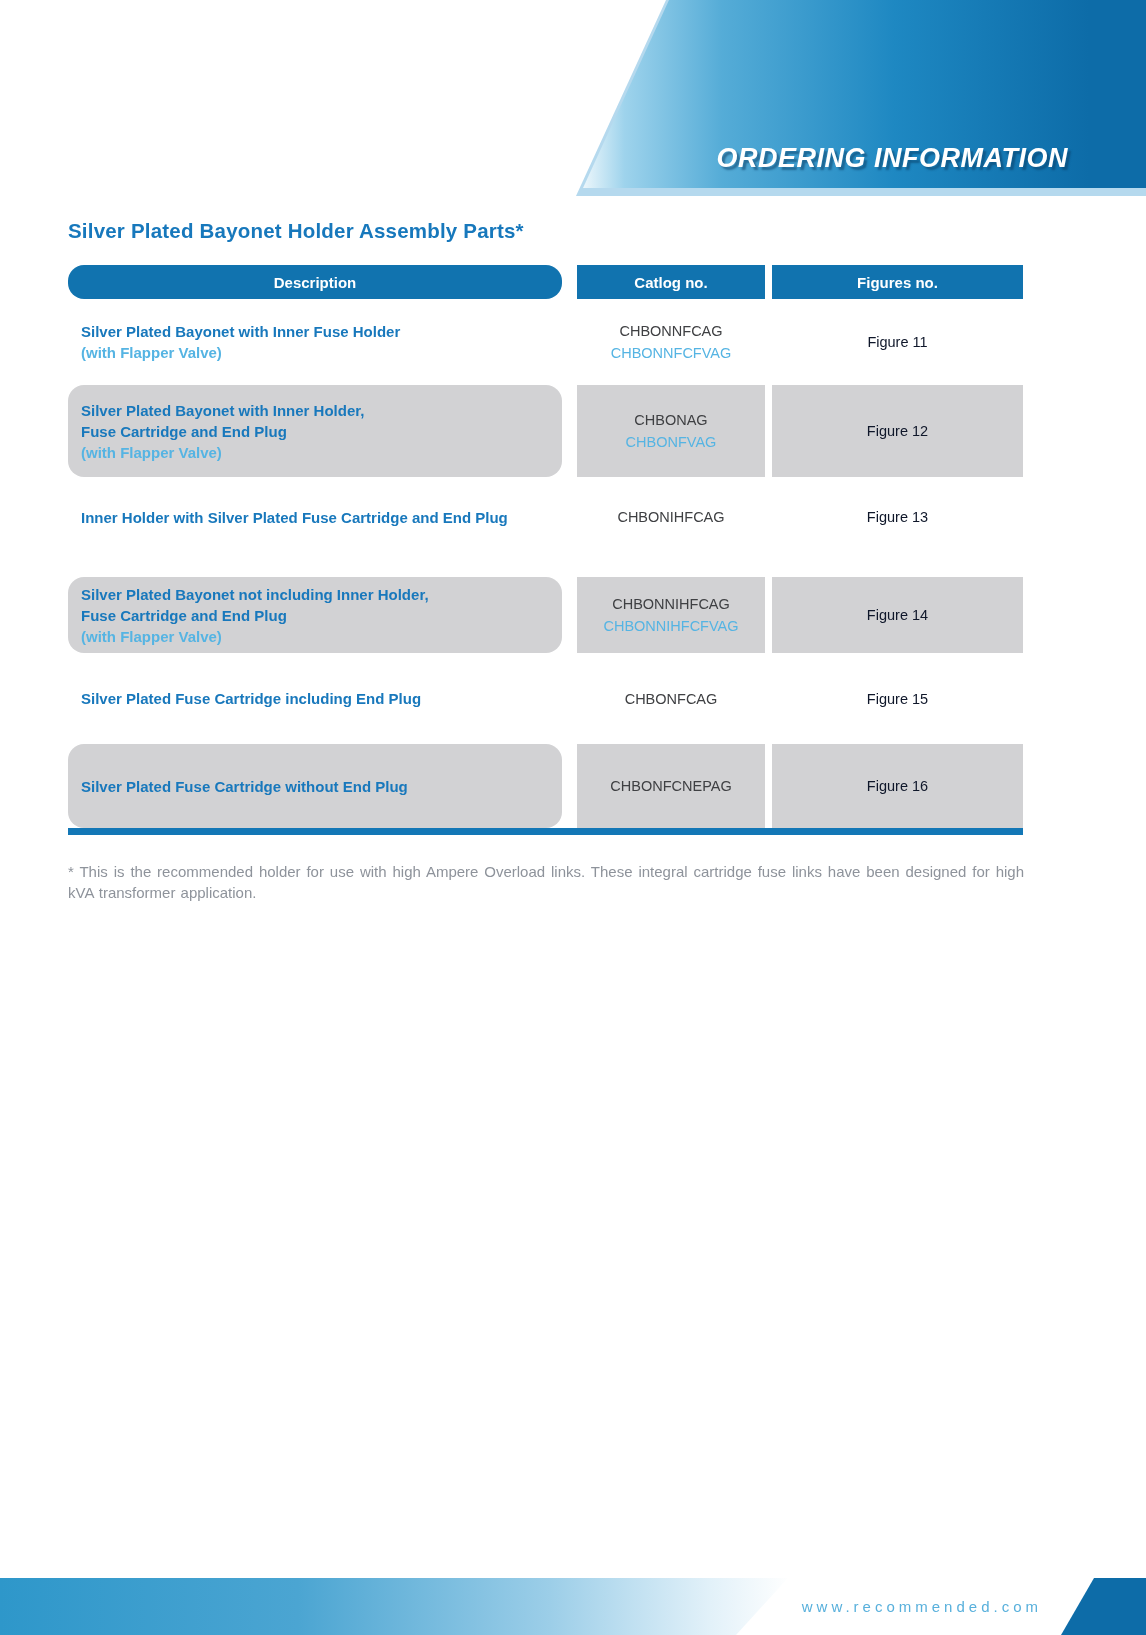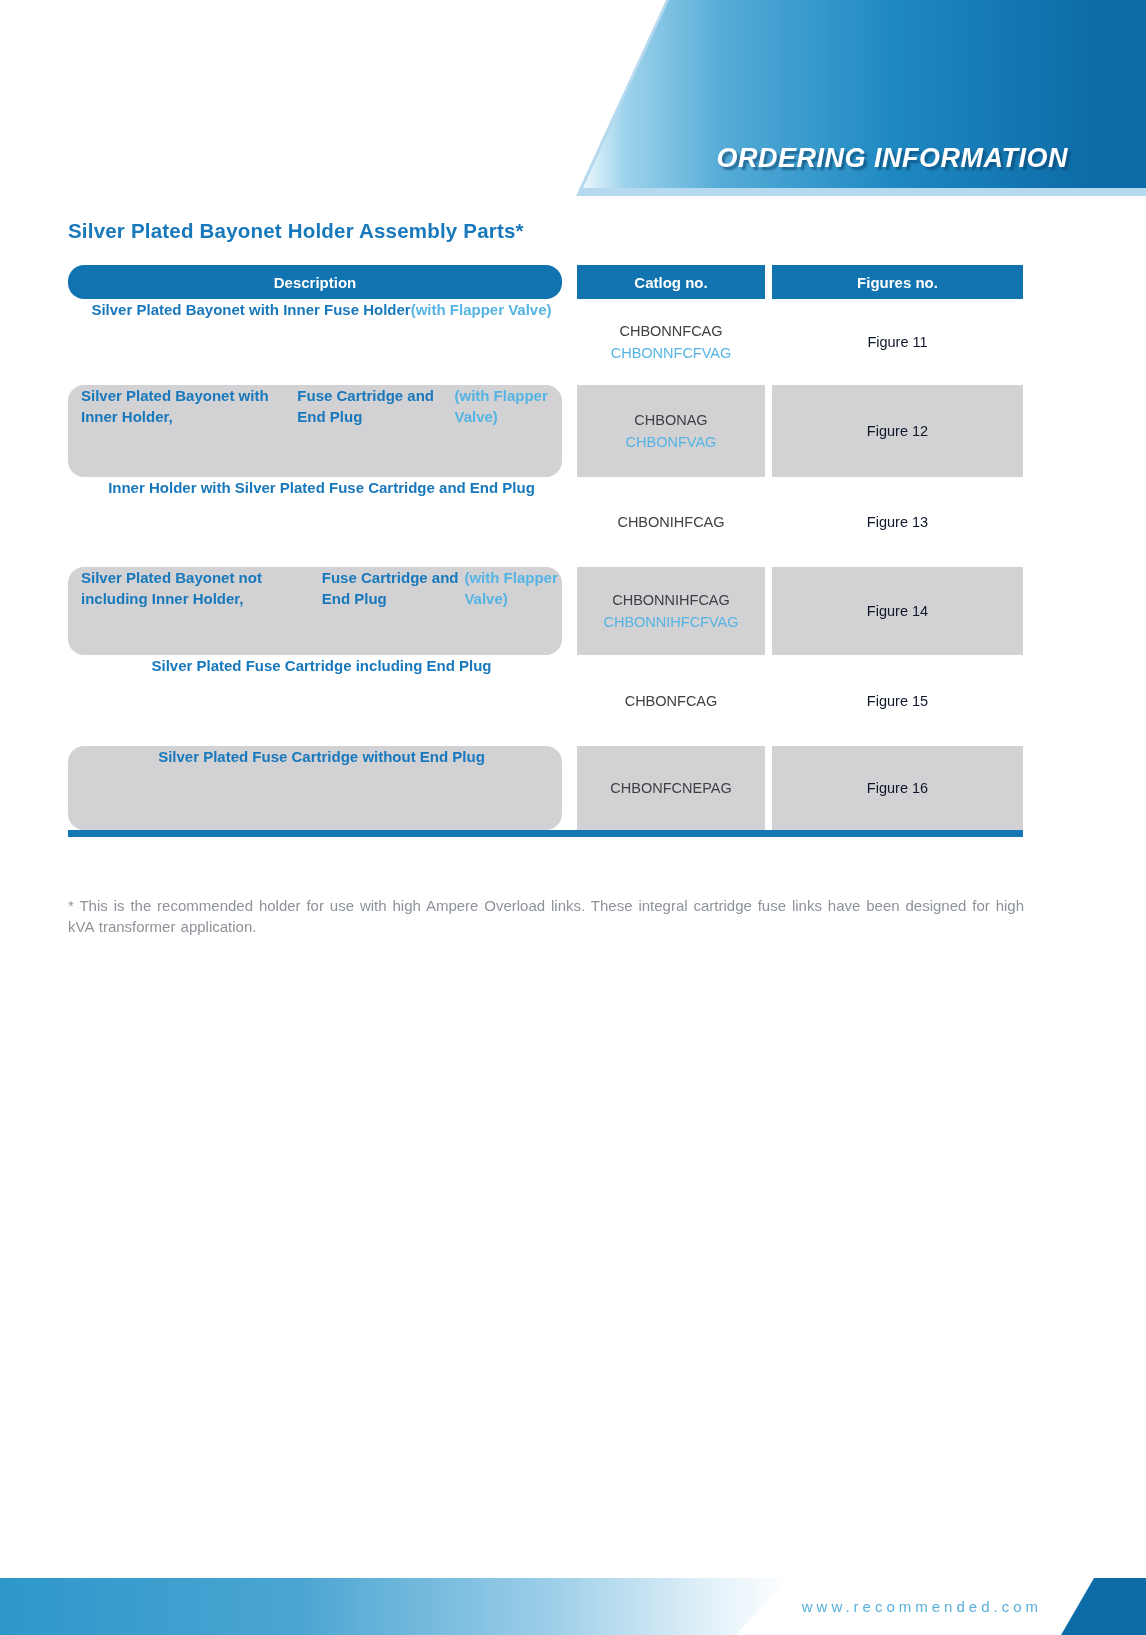--- a/index.html
+++ b/index.html
@@ -46,44 +46,44 @@
   .cell-cat{width:188px;box-sizing:border-box;}
   .cell-fig{width:251px;box-sizing:border-box;}
 
   .thead{height:34px;}
   .thead .cell-desc,.thead .cell-cat,.thead .cell-fig{
     background:#1173af;color:#ffffff;font-weight:bold;font-size:15px;
     display:flex;align-items:center;justify-content:center;
   }
 
   .drow .cell-desc{
-    display:flex;flex-direction:row;justify-content:center;
+    display:flex;flex-direction:column;justify-content:center;
     padding-left:13px;
     font-weight:bold;font-size:15px;line-height:21px;color:#1878bc;
   }
   .drow .cell-cat{
     display:flex;flex-direction:column;justify-content:center;align-items:center;
     font-weight:normal;font-size:14.5px;line-height:22px;color:#3f4043;text-align:center;
   }
   .drow .cell-fig{
     display:flex;align-items:center;justify-content:center;
     font-size:14.5px;color:#0f172a;
   }
   .drow.shaded .cell-desc,.drow.shaded .cell-cat,.drow.shaded .cell-fig{background:#d2d2d4;}
   .desc-note{color:#55b4e3;}
   .cat-alt{color:#55b4e3;}
 
-  .h-r0{height:86px;} .h-r1{height:92px;} .h-r2{height:90px;justify-content:flex-end;}
-  .h-r3{height:88px;} .h-r4{height:91px;} .h-r5{height:84px;}
+  .h-r0{height:86px;} .h-r1{height:92px;} .h-r2{height:80px;justify-content:flex-end;}
+  .h-r3{height:76px;margin-top:20px;} .h-r4{height:91px;} .h-r5{height:84px;}
 
   .bottom-bar{width:955px;height:7px;background:#1377b6;}
 
   
   .footnote{
-    position:absolute;left:68px;top:880px;width:956px;
+    position:absolute;left:68px;top:846px;width:956px;
     font-size:15px;line-height:21px;color:#8e939b;
     text-align:justify;word-spacing:1px;
   }
 
   
   .ft-left{
     position:absolute;left:0;top:1578px;width:1146px;height:57px;
     background:linear-gradient(to right,
       #2e97ca 0%, #4ba5d2 26%, #9ccee8 48%, #e2f1f9 62%, #ffffff 69%);
     clip-path:polygon(0 0, 788px 0, 736px 57px, 0 57px);

